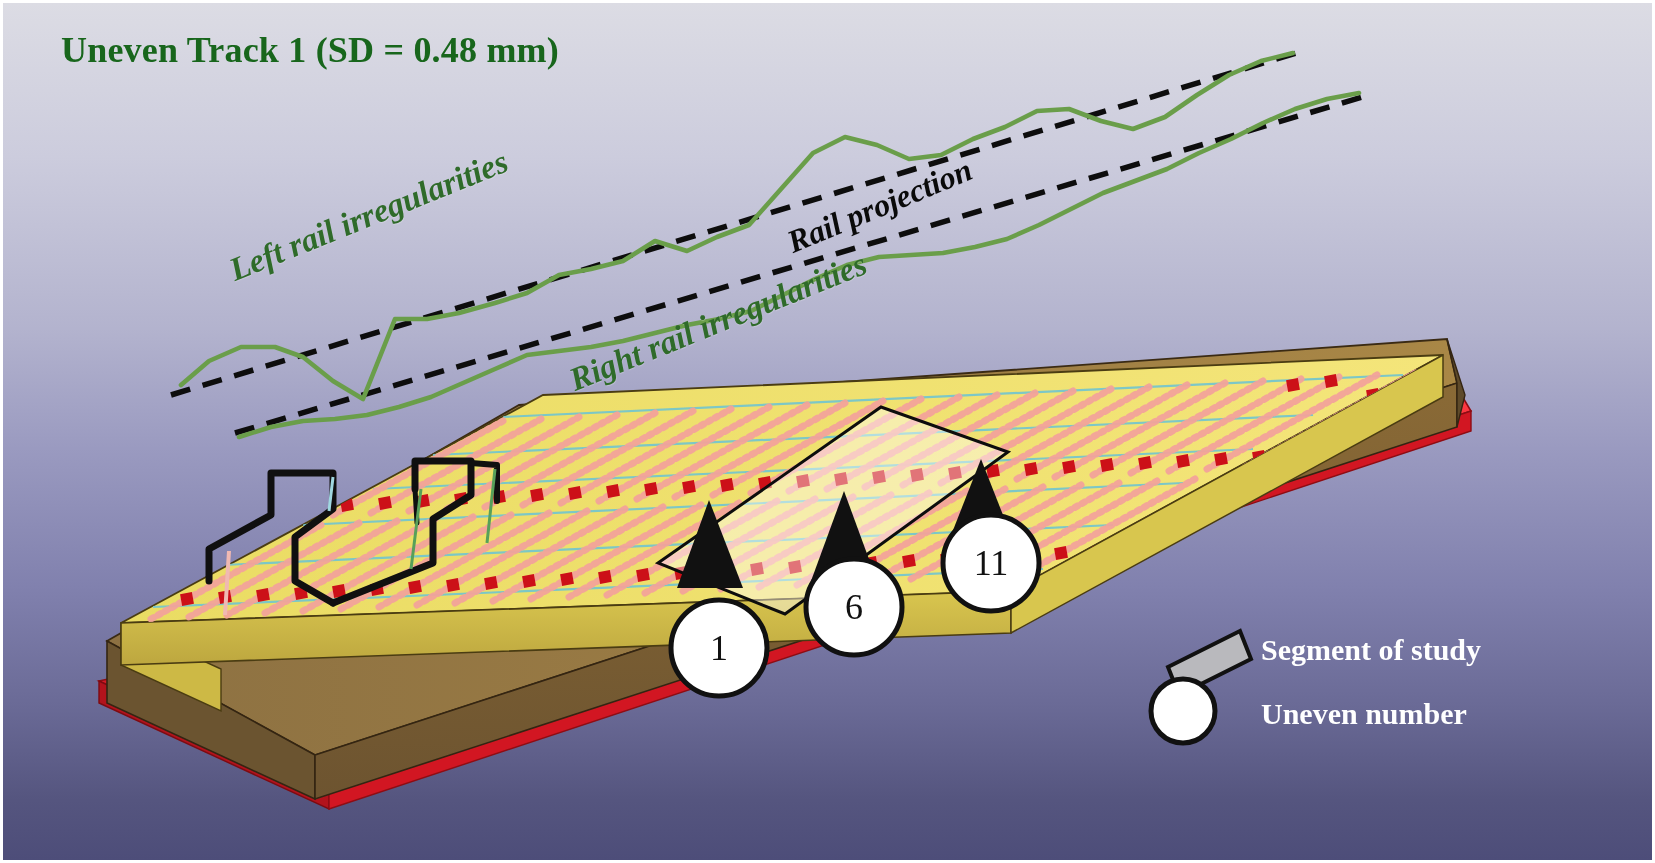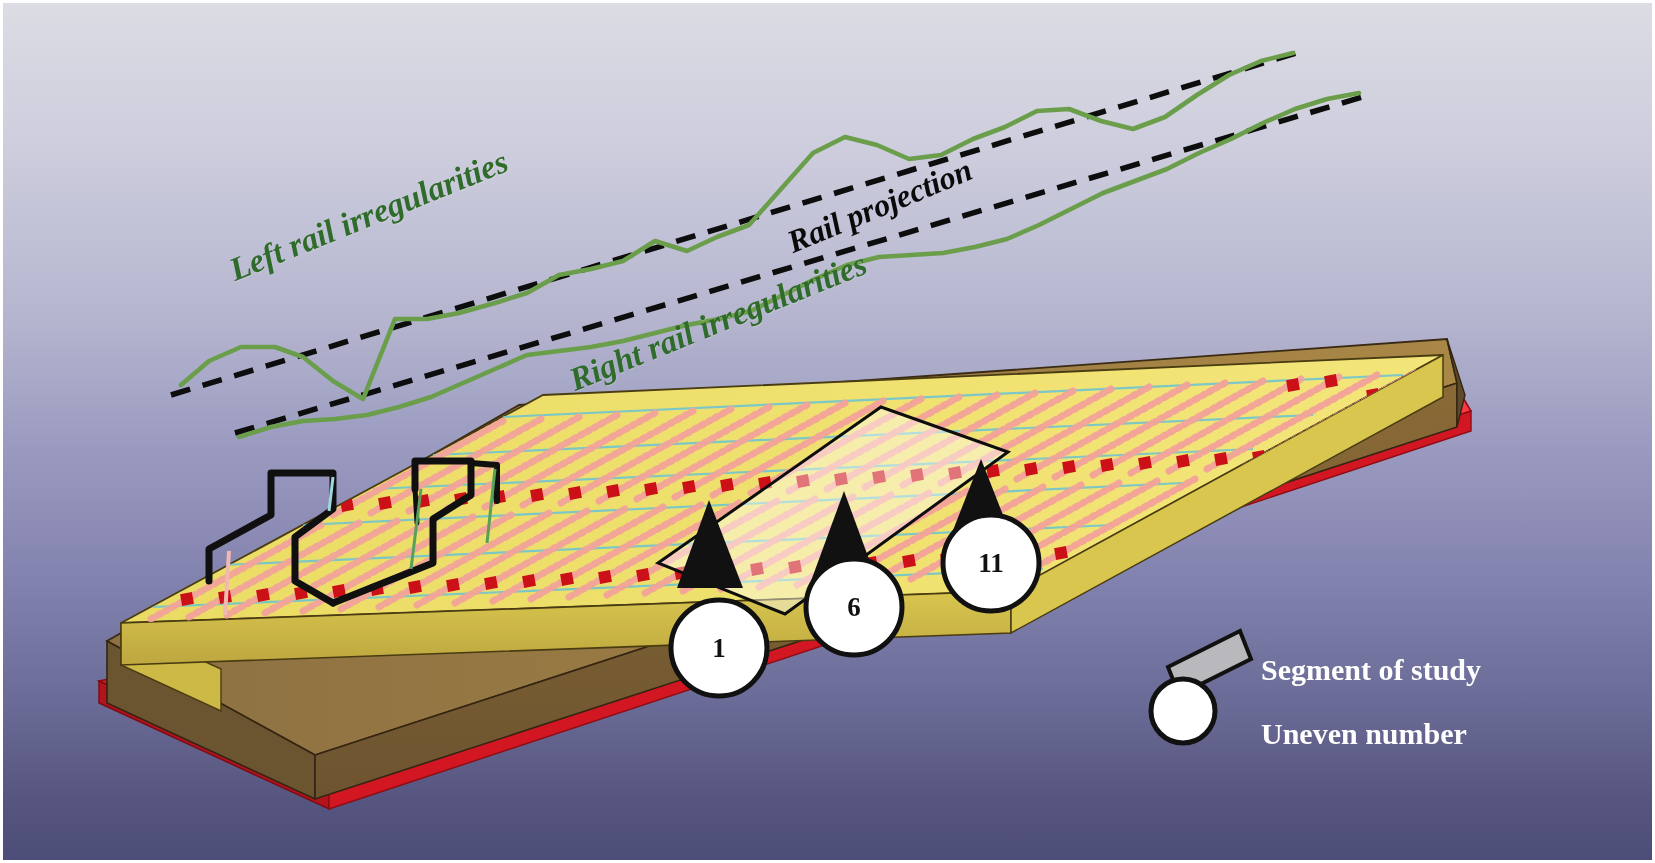--- a/index.html
+++ b/index.html
@@ -19,26 +19,26 @@
     font-size:33px;font-weight:bold;font-style:italic;color:#2f6b2a;
     text-shadow:0 1px 1px rgba(255,255,255,.25);
   }
   #lbl-left{left:228px;top:250px;transform:rotate(-22deg);transform-origin:left center;}
   #lbl-right{left:568px;top:360px;transform:rotate(-22deg);transform-origin:left center;}
   #lbl-proj{
     left:786px;top:222px;transform:rotate(-22.5deg);transform-origin:left center;
     font-size:32px;font-weight:bold;font-style:italic;color:#0a0a0a;
   }
   .legtxt{
-    font-size:30px;font-weight:bold;color:#ffffff;margin-top:20px;
+    font-size:30px;font-weight:bold;color:#ffffff;
   }
   #leg-seg-label{left:1258px;top:630px;}
   #leg-slp-label{left:1258px;top:694px;}
   .marknum{
-    position:absolute;font-size:27px;font-weight:bold;color:#111;
+    position:absolute;font-size:36px;font-weight:normal;color:#111;
     font-family:"Liberation Serif", serif;text-align:left;
     display:flex;align-items:center;justify-content:center;
   }
 </style>
 </head>
 <body>
 
 <div id="stage">
 
   <svg id="svgroot" viewBox="0 0 1655 863">
@@ -294,20 +294,21 @@
         <circle cx="988" cy="560" r="48" fill="#ffffff" stroke="#111111" stroke-width="5"></circle>
       </g>
     </g>
 
     <g>
       <polygon points="1165,664 1237,628 1248,656 1176,692" fill="#b9b9bd" stroke="#111111" stroke-width="4"></polygon>
       <circle cx="1180" cy="708" r="32" fill="#ffffff" stroke="#111111" stroke-width="5"></circle>
     </g>
   </svg>
 
+  <div class="txt" id="title">Uneven Track 1 (SD = 0.48 mm)</div>
 
   <div class="txt greenlabel" id="lbl-left">Left rail irregularities</div>
 
   <div class="txt greenlabel" id="lbl-right">Right rail irregularities</div>
 
   <div class="txt" id="lbl-proj">Rail projection</div>
 
   <div class="marknum" style="left:668px;top:597px;width:96px;height:96px;">1</div>
   <div class="marknum" style="left:803px;top:556px;width:96px;height:96px;">6</div>
   <div class="marknum" style="left:940px;top:512px;width:96px;height:96px;">11</div>

